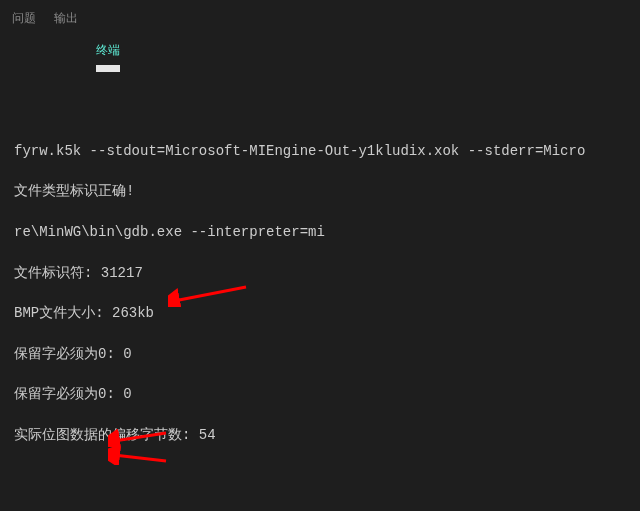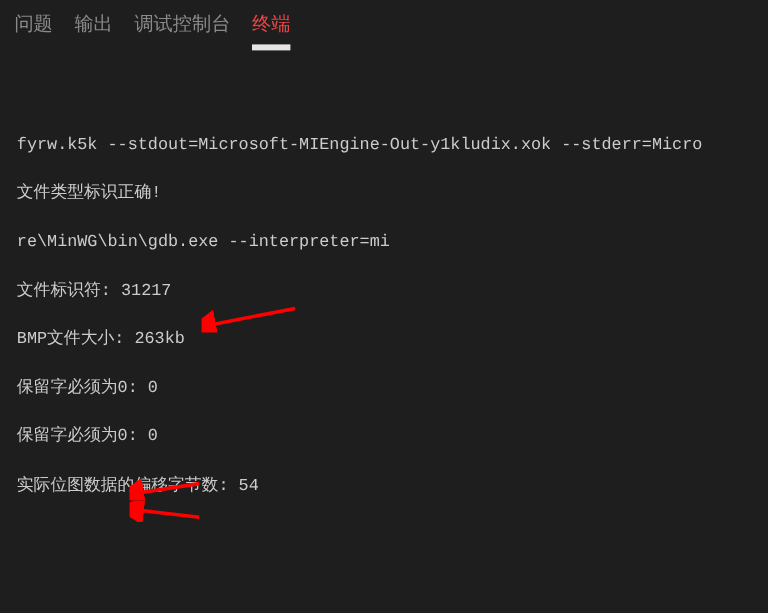--- a/index.html
+++ b/index.html
@@ -12,29 +12,30 @@
     height: 511px;
     overflow: hidden;
   }
   .tabs {
     display: flex;
     padding: 4px 12px 0 12px;
     gap: 18px;
     background: #1e1e1e;
   }
   .tab {
-    font-size: 16px;
+    font-size: 12px;
     color: #8a8a8a;
     padding: 6px 0;
     cursor: pointer;
     border-bottom: 1px solid transparent;
   }
   .tab.active {
-    color: #ef4444;
-    border-bottom: 5px solid #e5e5e5;
+    color: #5eead4;
+    border-bottom: 7px solid #e5e5e5;
+    margin-top: 32px;
   }
   .terminal {
     padding: 8px 14px;
     white-space: pre-wrap;
     word-break: break-all;
     line-height: 1.45;
     font-size: 14px;
     position: relative;
   }
   .line { display: block; position: relative; }
@@ -43,21 +44,20 @@
     pointer-events: none;
   }
   .arrow svg { display: block; }
 </style>
 </head>
 <body>
 
 <div class="tabs">
   <div class="tab">问题</div>
   <div class="tab">输出</div>
-  <div class="tab">调试控制台</div>
   <div class="tab active">终端</div>
 </div>
 
 <div class="terminal">
 <span class="line"> </span>
 <span class="line">fyrw.k5k --stdout=Microsoft-MIEngine-Out-y1kludix.xok --stderr=Micro</span>
 <span class="line">文件类型标识正确!</span>
 <span class="line">re\MinWG\bin\gdb.exe --interpreter=mi</span>
 <span class="line">文件标识符: 31217</span>
 <span class="line">BMP文件大小: 263kb</span>

